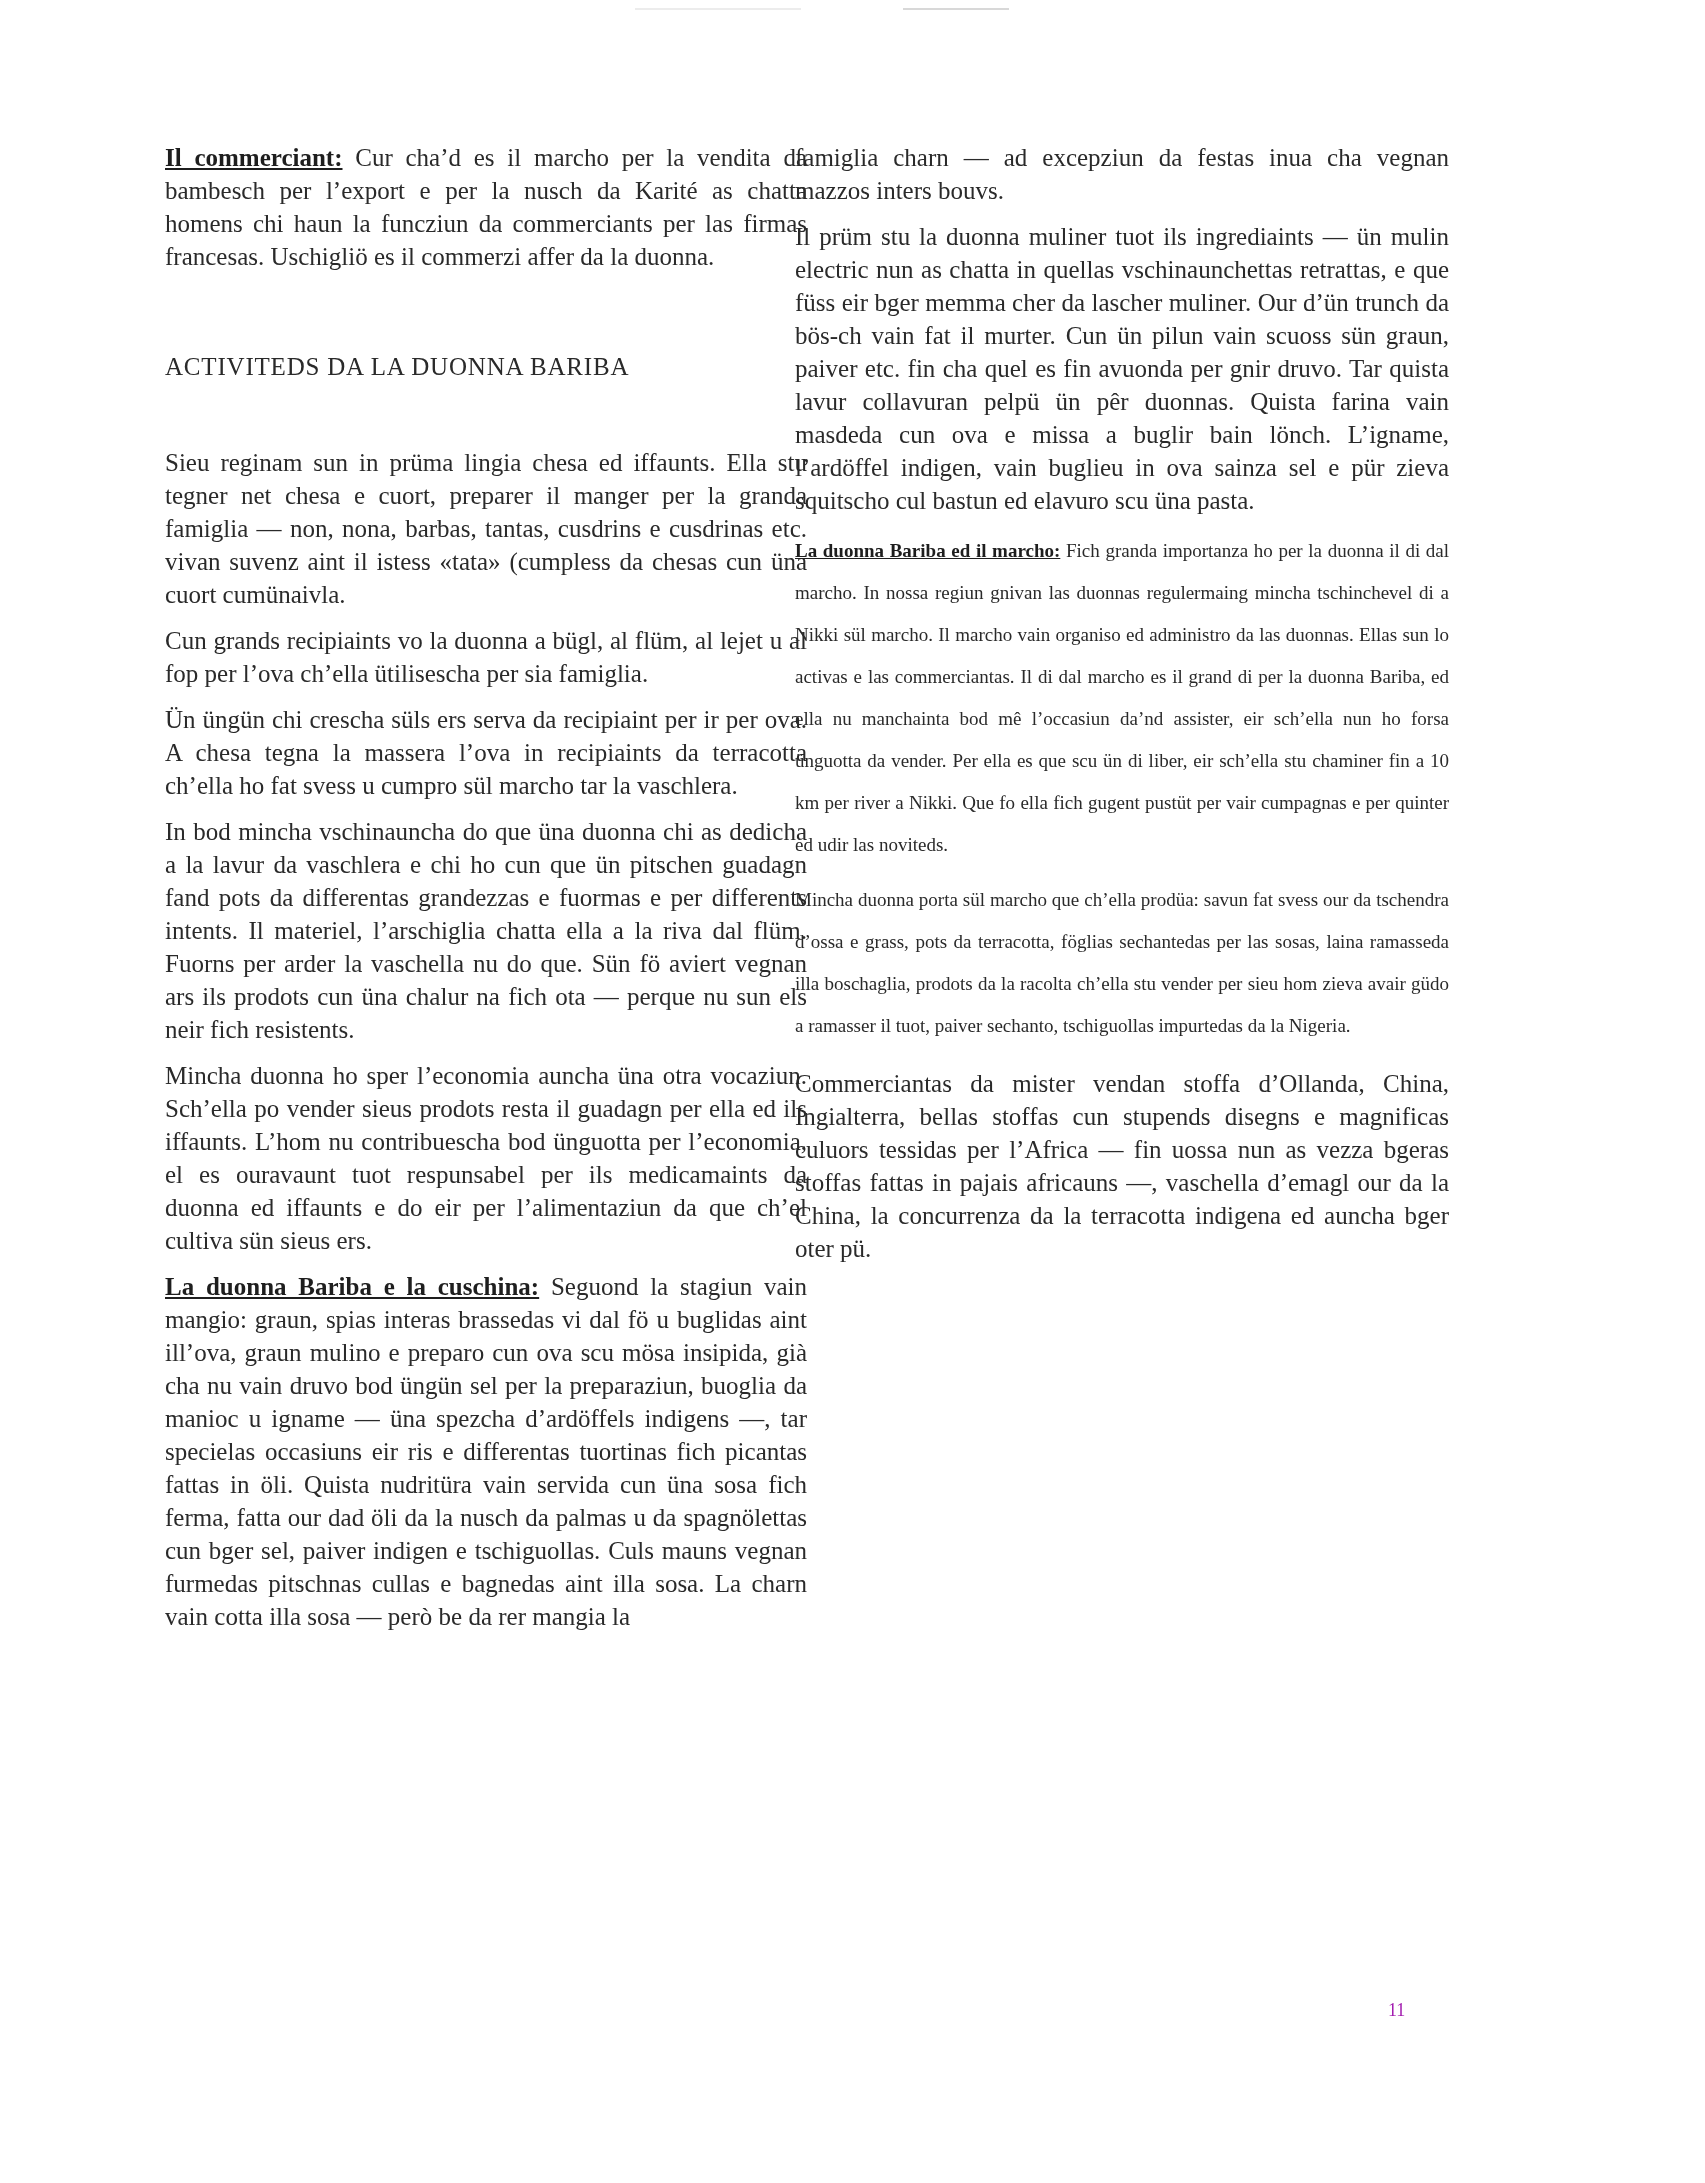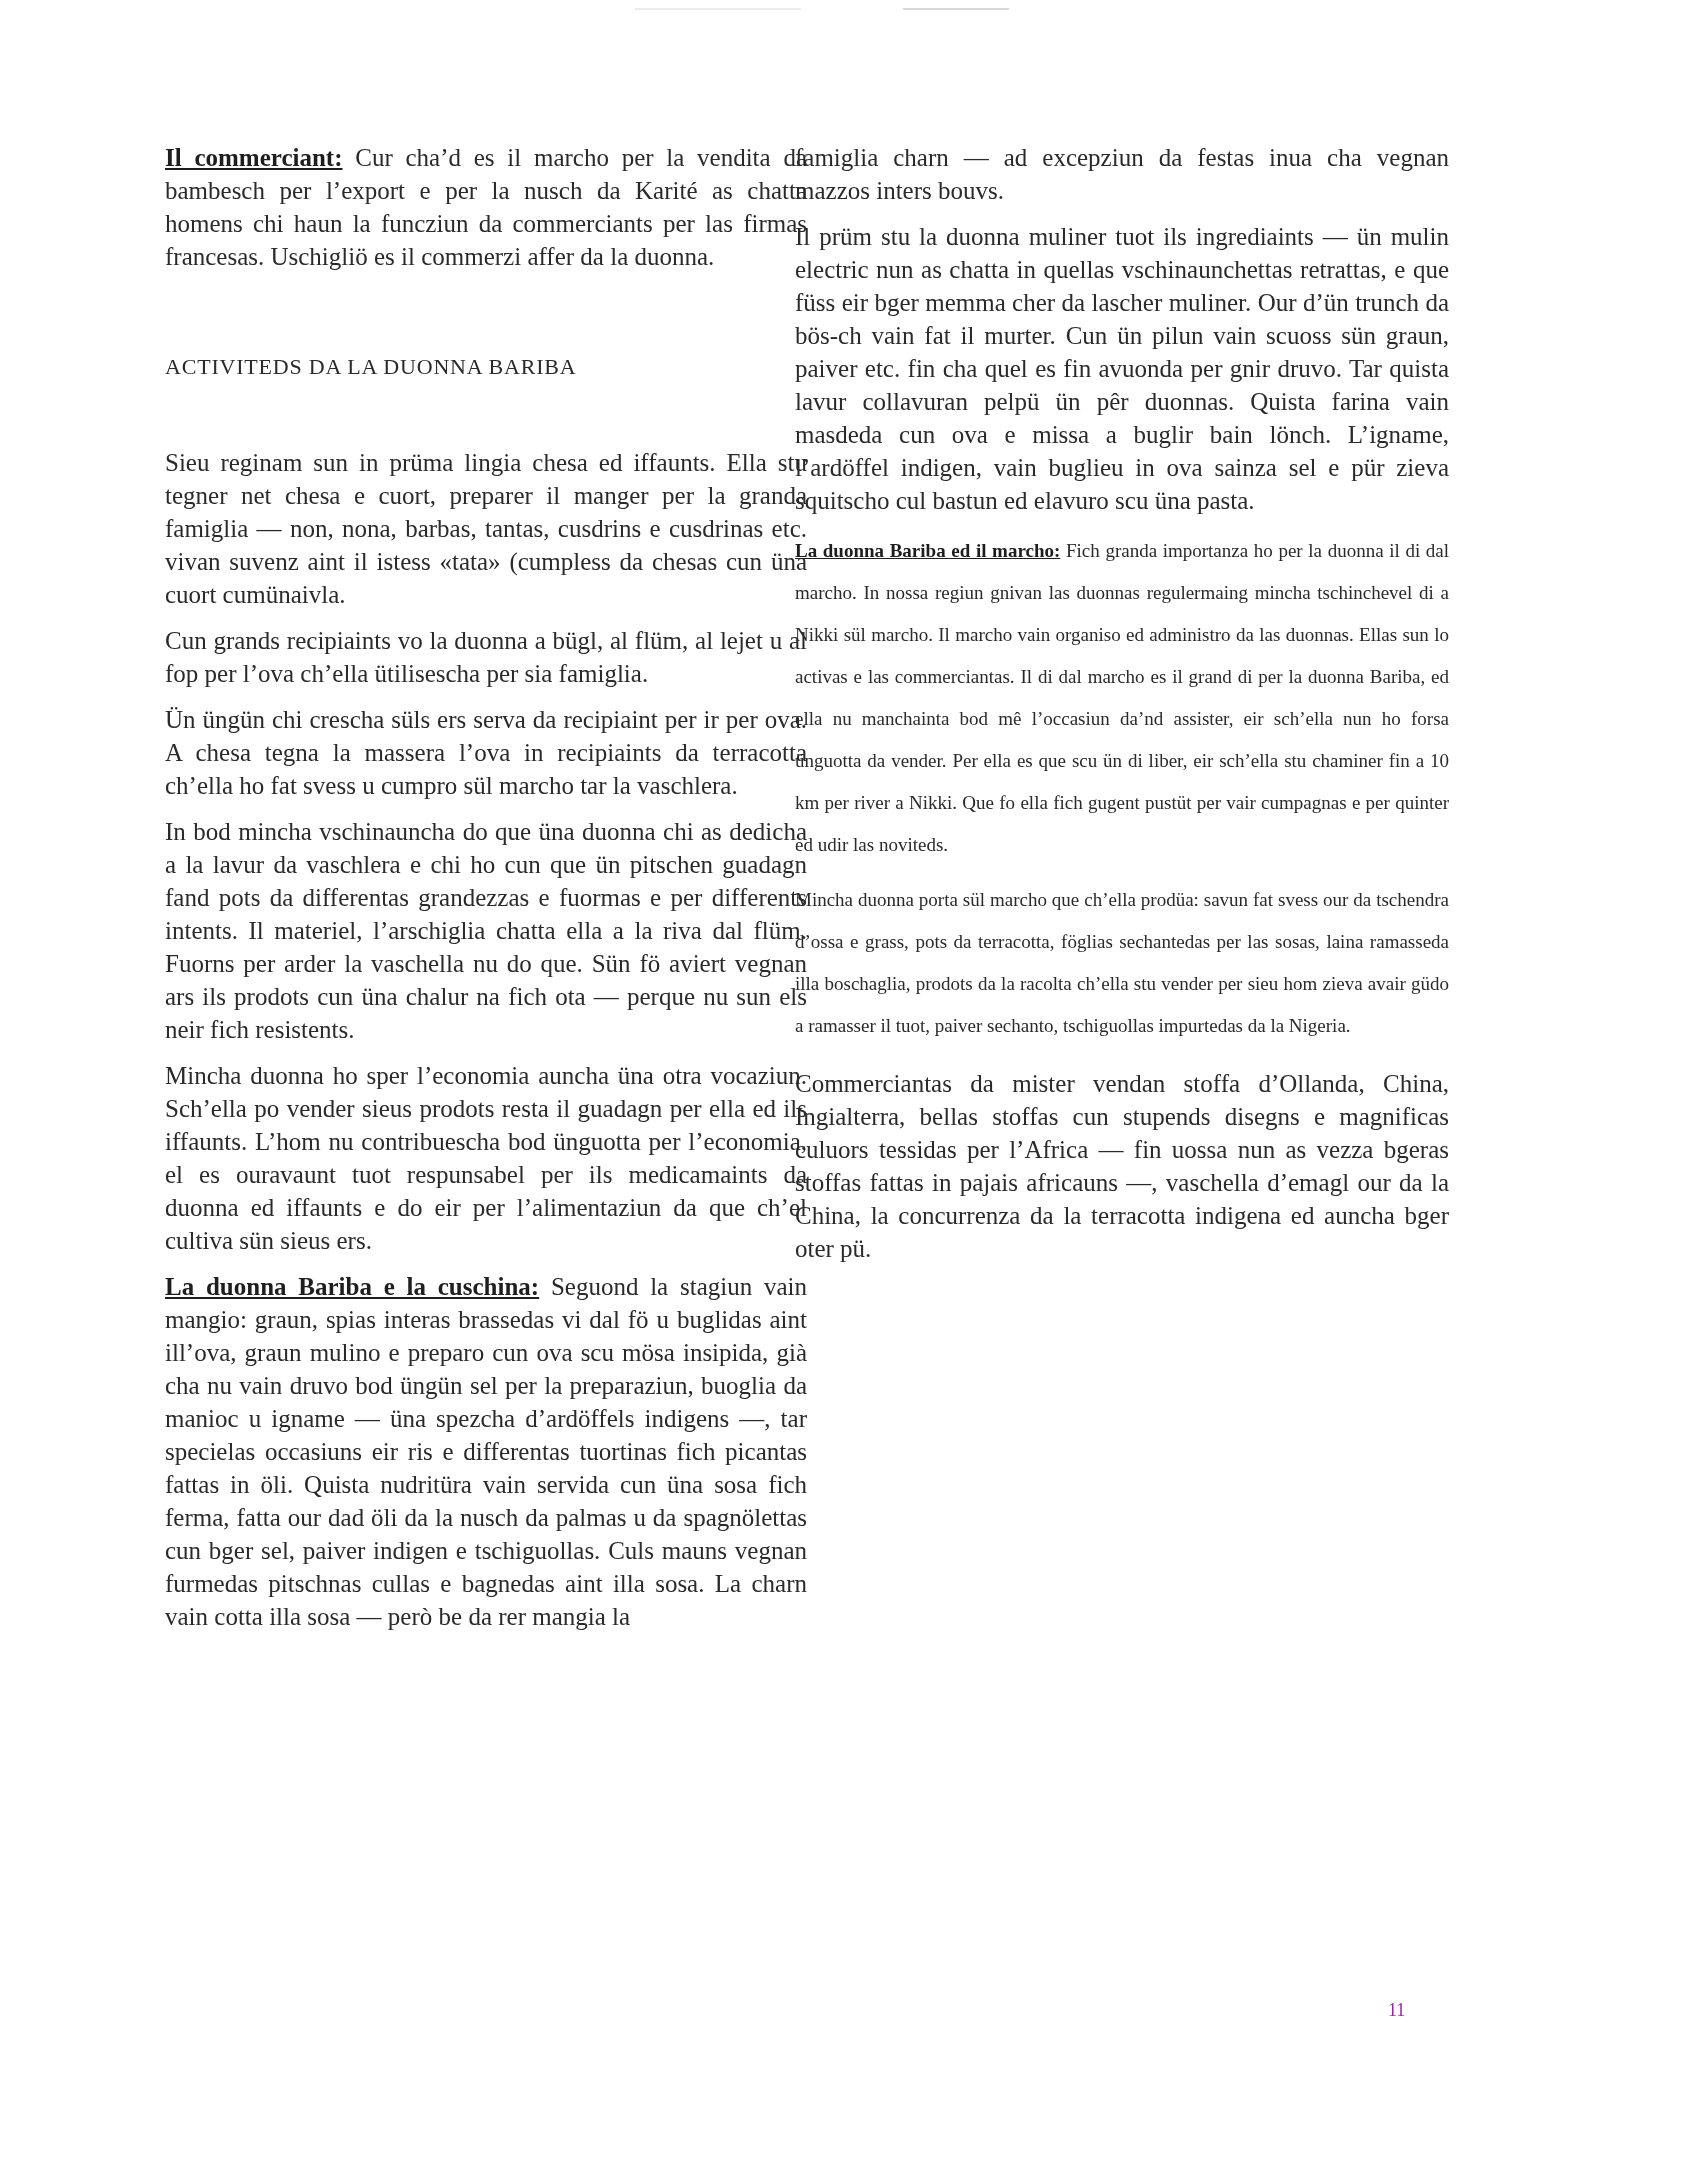--- a/index.html
+++ b/index.html
@@ -43,21 +43,21 @@
       font-weight: bold;
       color: #1e1e1e;
       text-decoration: underline;
     }
     .para.large {
       font-size: 19px;
       line-height: 42px;
     }
     .heading {
       margin: 77px 0 63px 0;
-      font-size: 22px;
+      font-size: 25px;
       font-weight: normal;
       letter-spacing: 0.8px;
       color: #2a2a2a;
       text-align: left;
     }
     .page-number {
       position: absolute;
       left: 1388px;
       top: 2000px;
       font-size: 18px;

